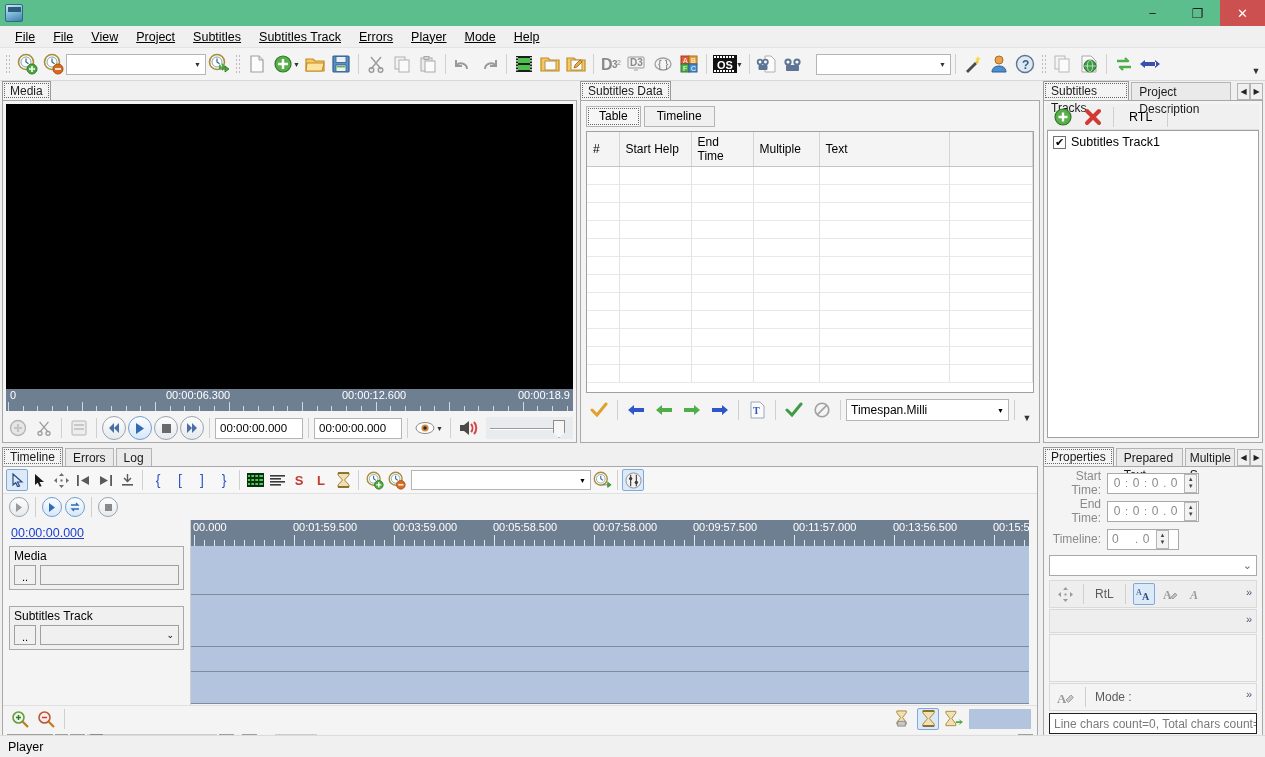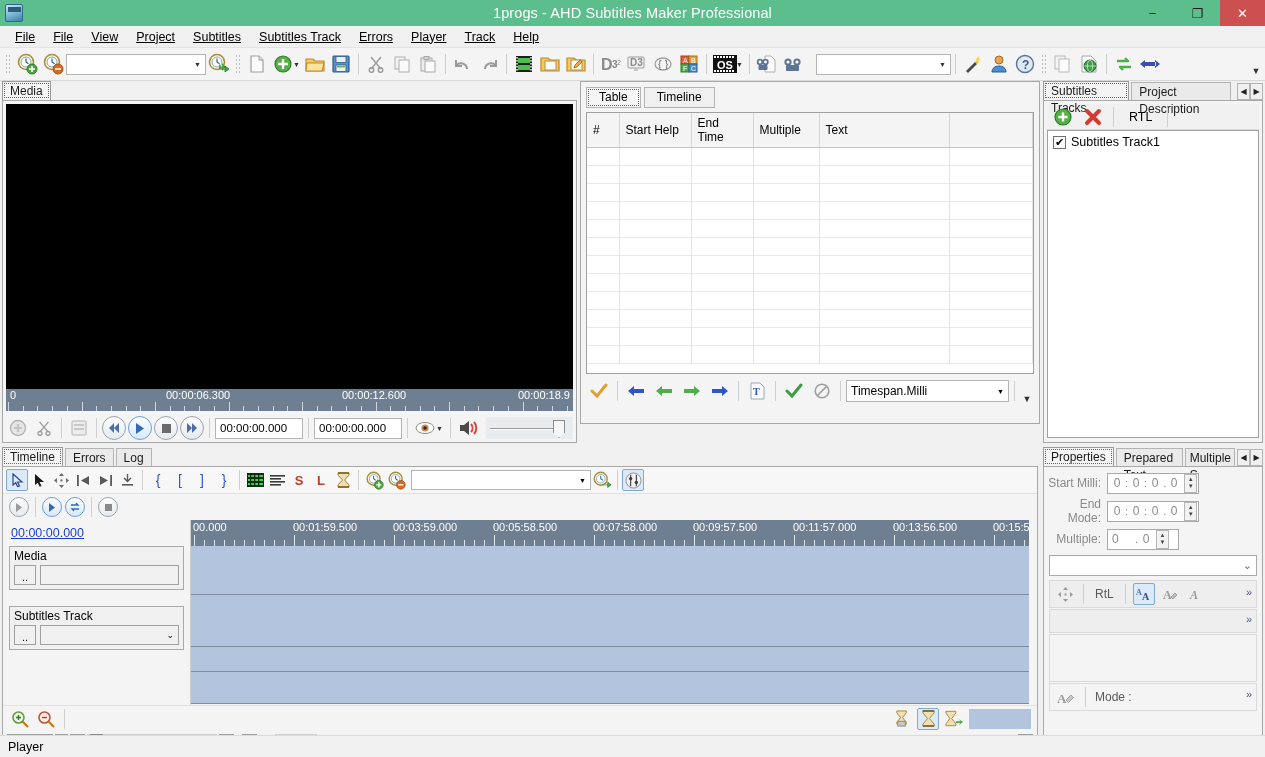--- a/index.html
+++ b/index.html
@@ -210,38 +210,37 @@
   
   #statusbar{ position:absolute; left:0; bottom:0; width:1265px; height:22px;
     background:#f0f0f0; border-top:1px solid #dcdcdc; display:flex; align-items:center;
     padding-left:8px; font-size:12.5px; }
 </style>
 </head>
 <body>
 
 <div id="titlebar">
   <div id="app-icon"></div>
-  <div id="title-text">1progs - AHD Subtitles Maker Professional</div>
   <div id="win-buttons">
     <div class="wbtn">−</div>
     <div class="wbtn">❐</div>
     <div class="wbtn" id="btn-close">✕</div>
   </div>
 </div>
 
 <div id="menubar">
   <div class="menu-item"><u>File</u></div>
   <div class="menu-item"><u>File</u></div>
   <div class="menu-item"><u>View</u></div>
   <div class="menu-item"><u>Project</u></div>
   <div class="menu-item"><u>Subtitles</u></div>
   <div class="menu-item"><u>Subtitles Track</u></div>
   <div class="menu-item"><u>Errors</u></div>
   <div class="menu-item"><u>Player</u></div>
-  <div class="menu-item"><u>Track</u></div>
+  <div class="menu-item"><u>Mode</u></div>
   <div class="menu-item"><u>Help</u></div>
 </div>
 
 <div id="toolbar">
   <div class="grip"></div>
 
   <div class="tbtn">
     <svg width="22" height="22" viewBox="0 0 22 22">
         <circle cx="10" cy="9" r="7.5" fill="#fdfbe8" stroke="#a98c3c" stroke-width="1.6"></circle>
         <circle cx="10" cy="9" r="5" fill="#fff" stroke="#7aa7c7" stroke-width="1"></circle>
@@ -584,20 +583,23 @@
         </div>
         <div id="vol-slider">
           <div id="vol-track"></div>
           <div id="vol-thumb"></div>
         </div>
       </div>
     </div>
   </div>
 
   <div class="panel" id="subdata-panel">
+    <div class="tabstrip">
+      <div class="tab active">Subtitles Data</div>
+    </div>
     <div id="subdata-body">
       <div id="inner-tabs">
         <div class="itab active">Table</div>
         <div class="itab">Timeline</div>
       </div>
       <div id="grid">
         <table>
           <thead>
               <tr>
             <th style="width:32px">#</th>
@@ -1135,55 +1137,55 @@
       <div class="tab plain">Prepared Text</div>
       <div class="tab plain" style="padding:1px 3px 0 4px">Multiple S</div>
       <div class="tabnav" style="margin-left:0">
         <div>◀</div>
         <div>▶</div>
       </div>
     </div>
     <div id="props-body">
 
       <div class="prop-row">
-        <div class="prop-label">Start Milli:</div>
+        <div class="prop-label">Start Time:</div>
         <div class="time-spin">
           <span class="tcell">0</span>
           <span class="tsep">:</span>
           <span class="tcell">0</span>
           <span class="tsep">:</span>
           <span class="tcell">0</span>
           <span class="tsep">.</span>
           <span class="tcell">0</span>
           <span class="spin-arrows">
               <span>▲</span>
               <span>▼</span>
             </span>
         </div>
       </div>
 
       <div class="prop-row">
-        <div class="prop-label">End Mode:</div>
+        <div class="prop-label">End Time:</div>
         <div class="time-spin">
           <span class="tcell">0</span>
           <span class="tsep">:</span>
           <span class="tcell">0</span>
           <span class="tsep">:</span>
           <span class="tcell">0</span>
           <span class="tsep">.</span>
           <span class="tcell">0</span>
           <span class="spin-arrows">
               <span>▲</span>
               <span>▼</span>
             </span>
         </div>
       </div>
 
       <div class="prop-row">
-        <div class="prop-label">Multiple:</div>
+        <div class="prop-label">Timeline:</div>
         <div class="time-spin" style="width:72px">
           <span class="tcell" style="width:26px;text-align:left;padding-left:3px">0</span>
           <span class="tsep">.</span>
           <span class="tcell">0</span>
           <span class="spin-arrows">
               <span>▲</span>
               <span>▼</span>
             </span>
         </div>
       </div>
@@ -1233,20 +1235,21 @@
           <svg width="17" height="15" viewBox="0 0 17 15">
               <text x="0" y="13" font-size="13" fill="#9a9a9a" font-family="Liberation Serif" font-weight="bold">A</text>
               <path d="M9 10l5-5 2.5 2.5-5 5z" fill="#c8c8c8" stroke="#8a8a8a" stroke-width=".7"></path>
             </svg>
         </div>
         <div class="vsep"></div>
         <div style="font-size:12px;color:#5a5a5a">Mode :</div>
         <span class="chev" style="top:4px">»</span>
       </div>
 
+      <div id="charcount">Line chars count=0, Total chars count=</div>
     </div>
   </div>
 
 </div>
 
 <div id="statusbar">
   <span>Player</span>
 </div>
 
 </body></html>

